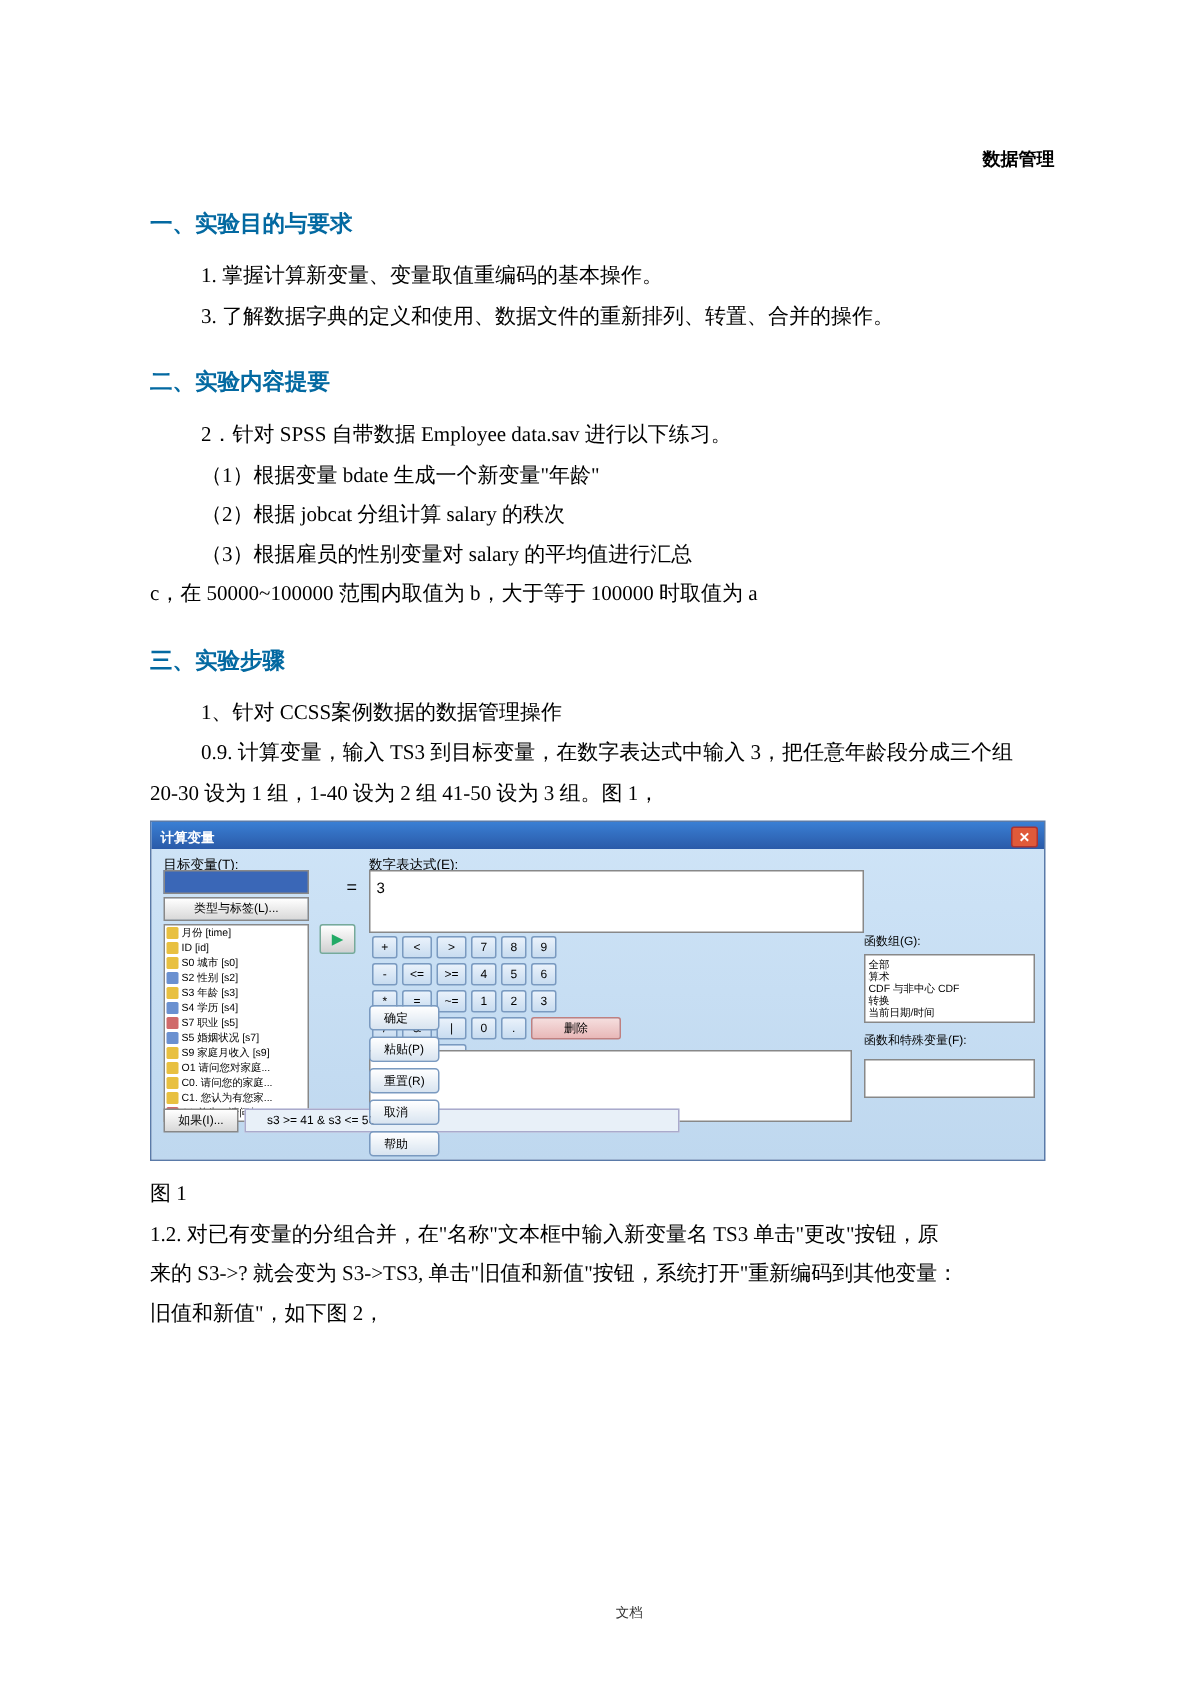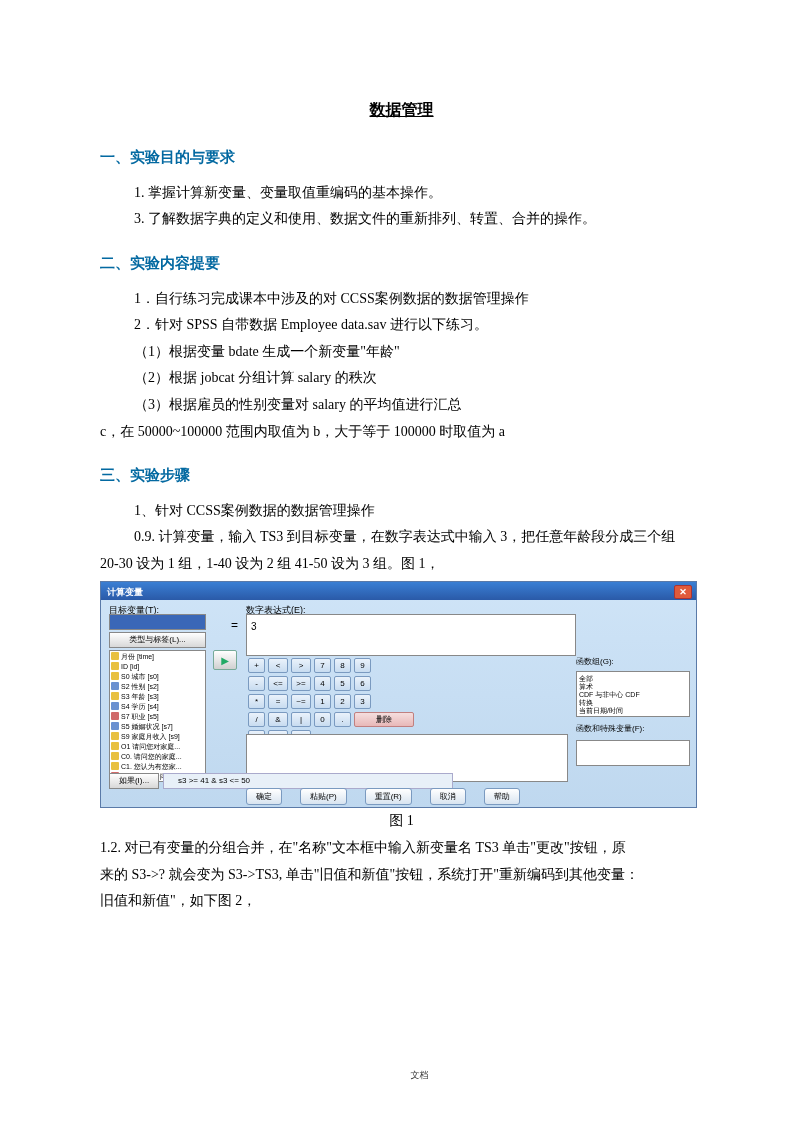--- a/index.html
+++ b/index.html
@@ -12,25 +12,24 @@
     position: relative;
     box-sizing: border-box;
   }
   .page {
     padding: 95px 90px 40px 100px;
     color: #000;
     font-size: 14px;
     line-height: 1.9;
   }
   .title {
-    text-align: center;
-    font-size: 16px;
+    text-align: right;
+    font-size: 12px;
     font-weight: bold;
     margin-bottom: 18px;
-    text-decoration: underline;
   }
   .sec-h {
     color: #0369a1;
     font-size: 15px;
     font-weight: bold;
     margin: 16px 0 8px 0;
   }
   .indent1 { padding-left: 34px; }
   .body-line { margin: 0; }
   .fig-wrap { margin-top: 4px; }
@@ -79,40 +78,39 @@
   .kw26 { width:18px; } .kw20 { width:15px; }
   .ckey-del { width:58px; background:linear-gradient(#f5dede,#e8b8b8); border-color:#c08080; }
   .funcgrp { position:absolute; right:8px; top:54px; width:112px; }
   .funcgrp .glbl { font-size:8px; margin-bottom:1px; }
   .fbox { width:112px; height:44px; background:#fff; border:1px solid #888; font-size:7px; overflow:hidden; }
   .fbox div { padding:0 2px; height:8px; }
   .fbox2 { margin-top:4px; height:24px; }
   .longwhite { position:absolute; left:145px; top:134px; width:320px; height:46px; background:#fff; border:1px solid #888; }
   .ifbtn { position:absolute; left:8px; bottom:18px; width:48px; height:14px; border:1px solid #888; background:linear-gradient(#fff,#d8d8d8); text-align:center; font-size:8px; line-height:14px; }
   .ifexpr { position:absolute; left:62px; bottom:18px; width:260px; height:14px; background:#e8f0f8; border:1px solid #aac; font-size:8px; line-height:14px; padding:0 14px; }
-  .btnrow { position:absolute; bottom:2px; left:145px; display:flex; gap:18px; }
+  .btnrow { position:absolute; bottom:2px; left:145px; display:flex; gap:4px;flex-direction:column; }
   .dlg-btn { border:1px solid #7a9ac0; background:linear-gradient(#fff,#d8e4f0); border-radius:3px; font-size:8px; padding:1px 9px; height:13px; line-height:13px; }
-  .caption { text-align:center; font-size:14px; }
+  .caption { text-align:left; font-size:14px; margin-top:10px; }
   .footer { position:absolute; bottom:40px; left:0; right:0; text-align:center; font-size:9px; color:#333;padding-left:46px; }
 </style>
 </head>
 <body>
 
 <div class="page">
   <div class="title">数据管理</div>
 
   <div class="sec-h">一、实验目的与要求</div>
   <div class="indent1">
     <p class="body-line">1. 掌握计算新变量、变量取值重编码的基本操作。</p>
     <p class="body-line">3. 了解数据字典的定义和使用、数据文件的重新排列、转置、合并的操作。</p>
   </div>
 
   <div class="sec-h">二、实验内容提要</div>
   <div class="indent1">
-    <p class="body-line">1．自行练习完成课本中涉及的对 CCSS案例数据的数据管理操作</p>
     <p class="body-line">2．针对 SPSS 自带数据 Employee data.sav   进行以下练习。</p>
     <p class="body-line">（1）根据变量 bdate  生成一个新变量"年龄"</p>
     <p class="body-line">（2）根据 jobcat  分组计算 salary  的秩次</p>
     <p class="body-line">（3）根据雇员的性别变量对 salary  的平均值进行汇总</p>
   </div>
   <p class="body-line">c，在 50000~100000 范围内取值为 b，大于等于 100000 时取值为 a</p>
 
   <div class="sec-h">三、实验步骤</div>
   <p class="body-line indent1">1、针对 CCSS案例数据的数据管理操作</p>
   <p class="body-line indent1">0.9. 计算变量，输入 TS3 到目标变量，在数字表达式中输入 3，把任意年龄段分成三个组</p>

